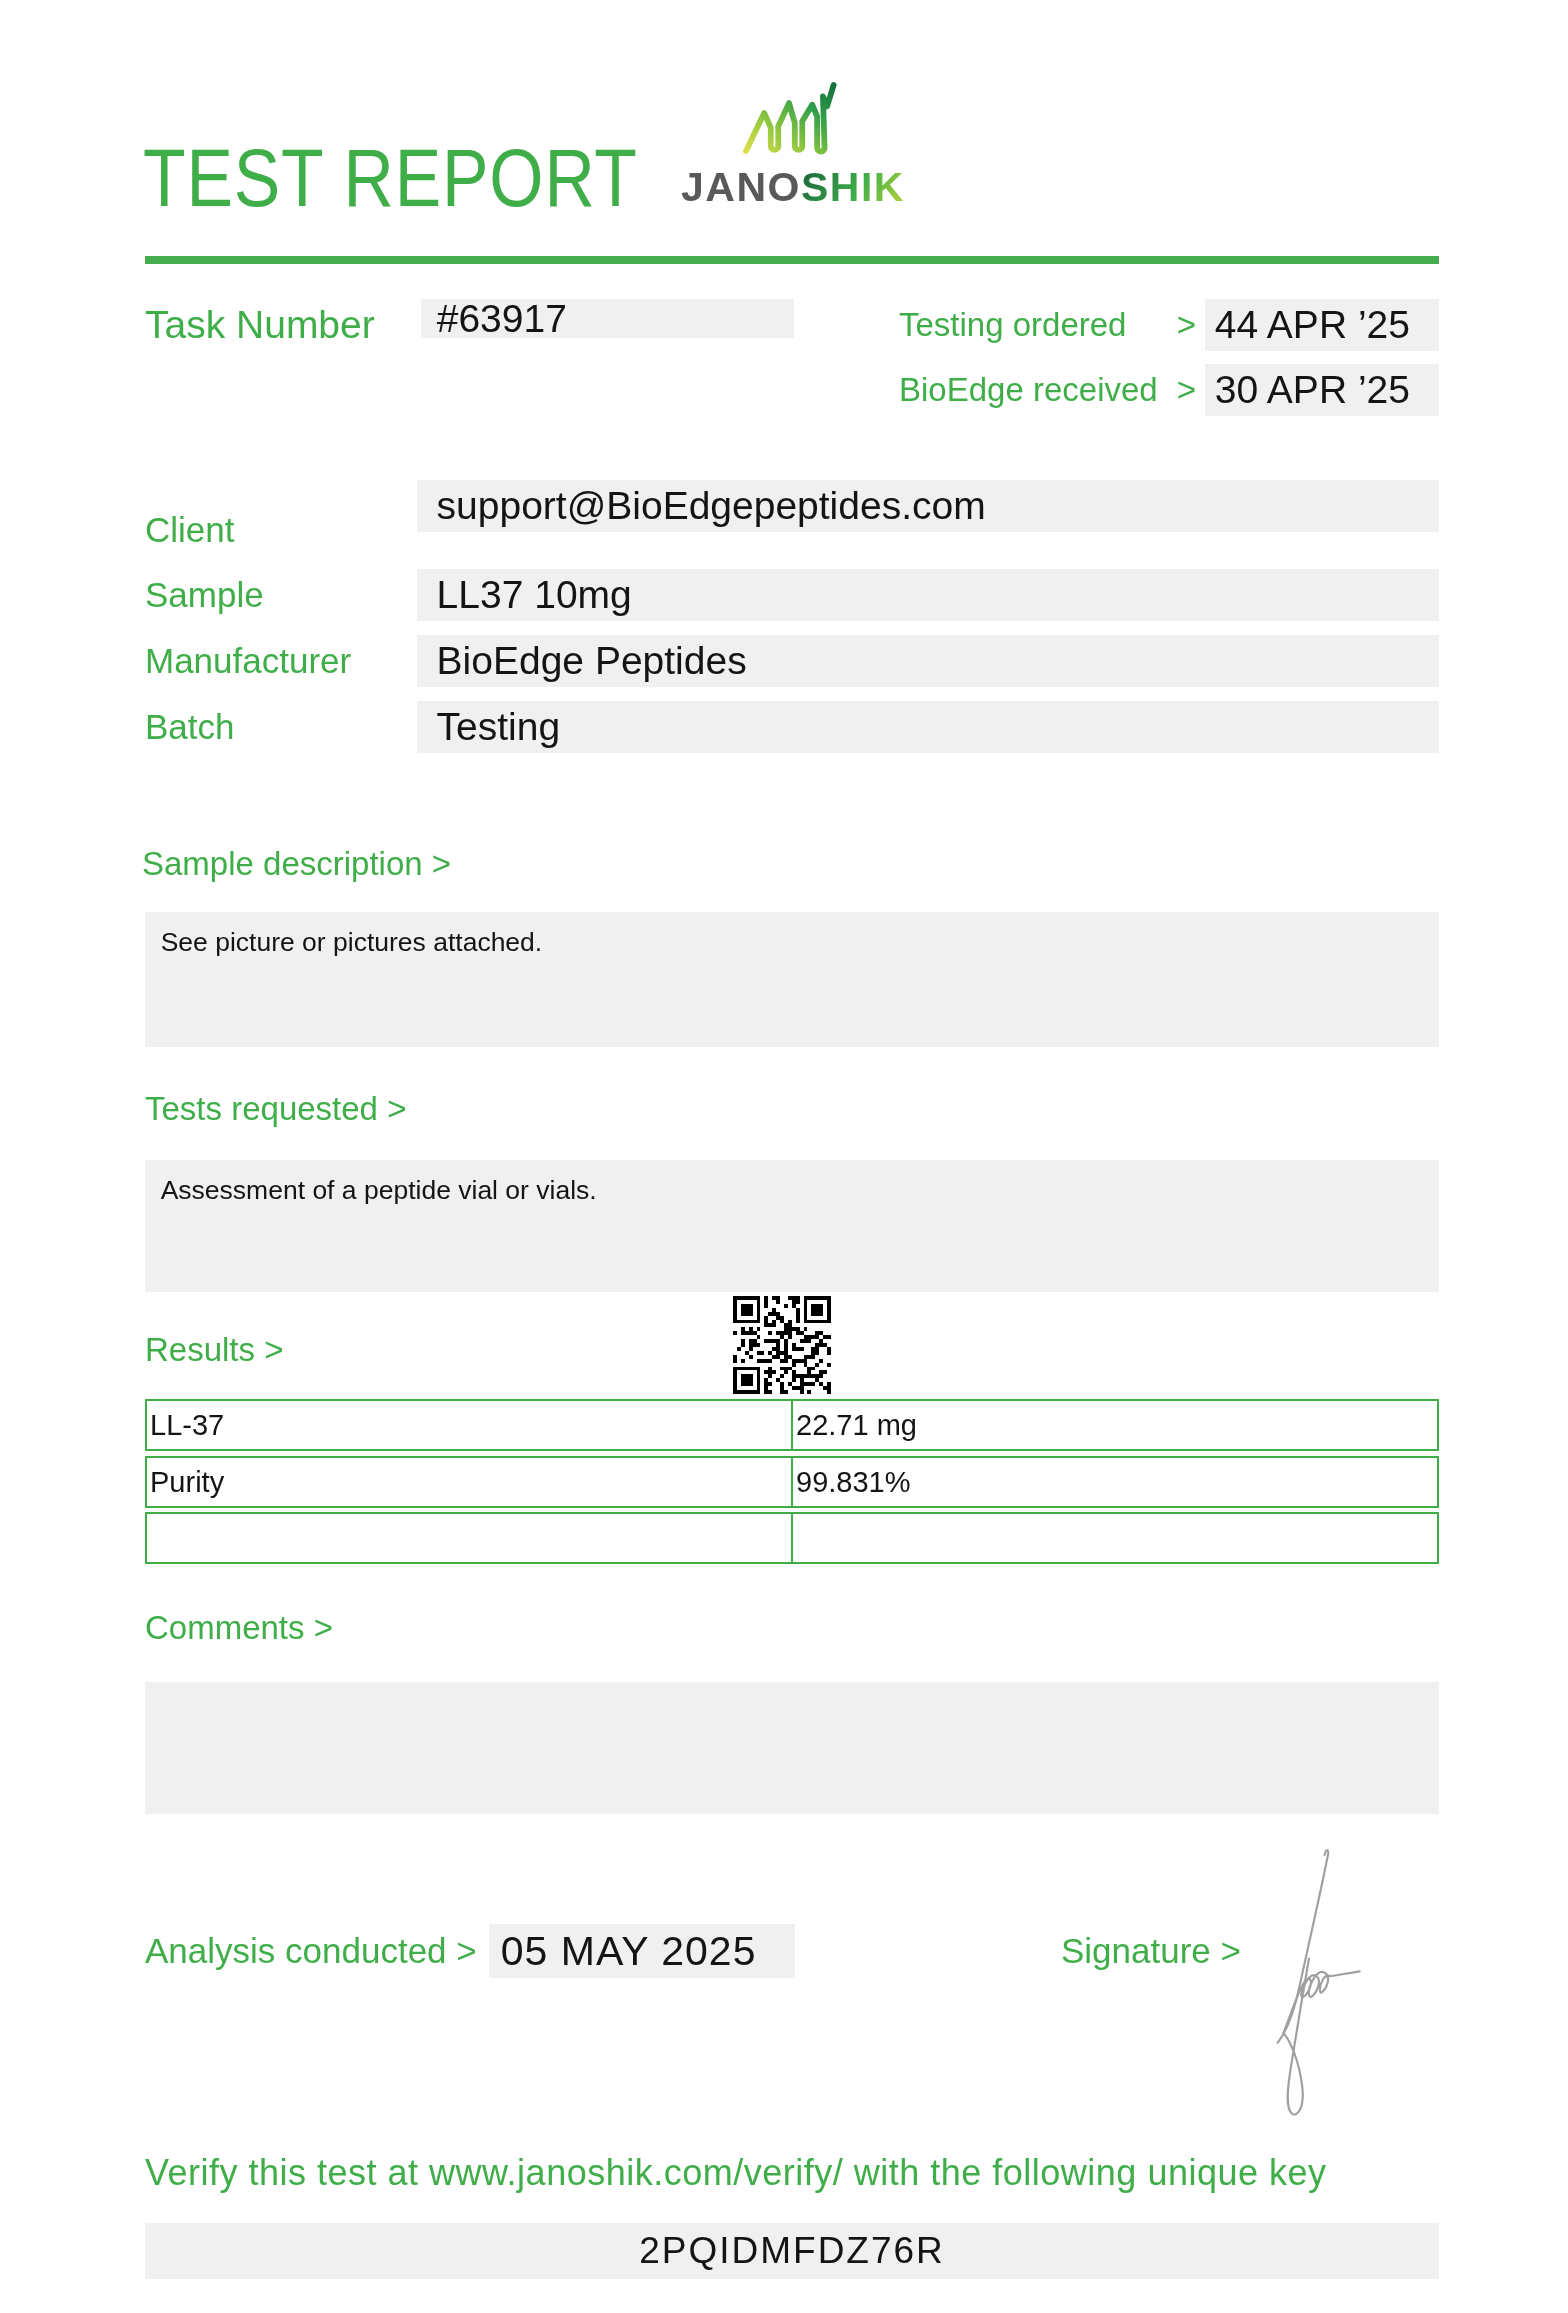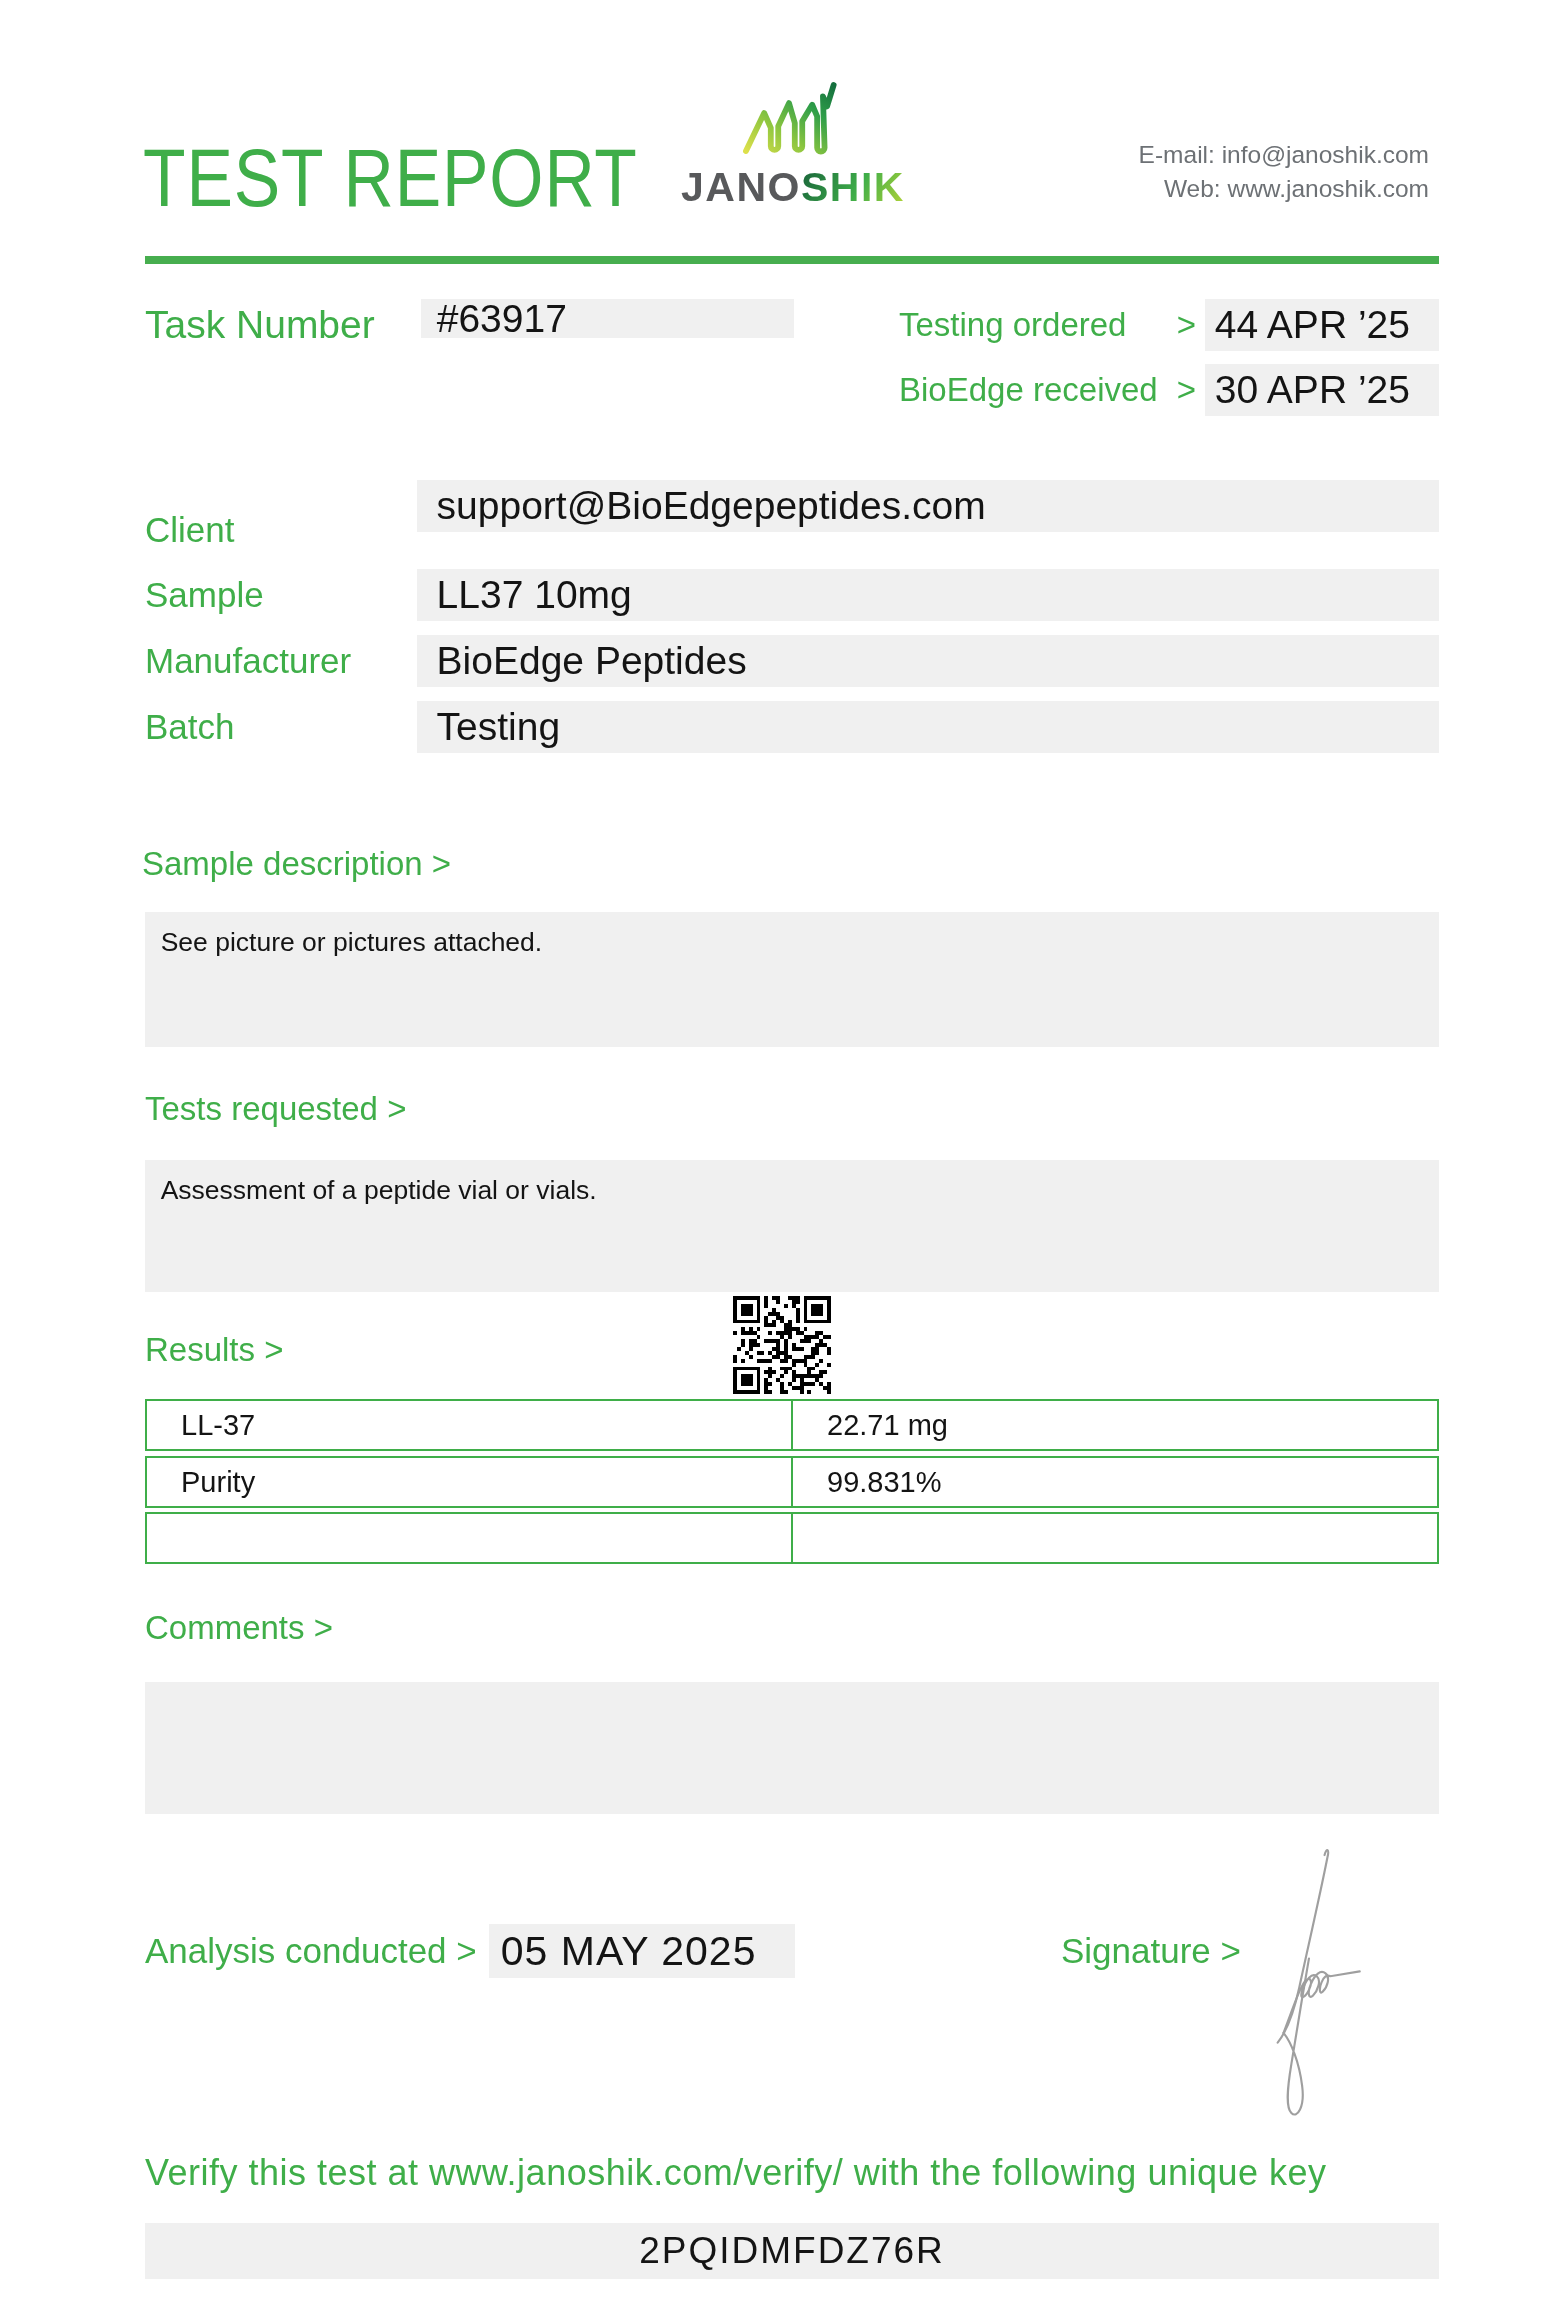--- a/index.html
+++ b/index.html
@@ -29,21 +29,21 @@
   
   .task-label{left:145px;top:299px;height:52px;font-size:39px;}
   .task-box{left:421px;top:299px;width:373px;height:39px;font-size:39px;padding-left:15.7px;}
   .date-labelwrap{left:899px;width:297px;height:52px;display:flex;justify-content:space-between;align-items:center;color:var(--green,#3fae49);font-size:33px;}
   .date-box{left:1205px;width:234px;height:52px;font-size:39px;padding-left:9.8px;}
   
   .info-label{left:145px;height:52px;font-size:35px;}
   .info-box{left:417px;width:1022px;height:52px;font-size:39px;padding-left:19.6px;}
   
   .r-row{left:145px;width:1294px;height:52px;display:flex;}
-  .r-cell{border:2.9px solid var(--table-border,#3fae49);display:flex;align-items:center;padding-left:34px;font-size:29px;box-sizing:border-box;background:#fff;}
+  .r-cell{border:2.9px solid var(--table-border,#3fae49);display:flex;align-items:center;padding-left:3px;font-size:29px;box-sizing:border-box;background:#fff;}
   .r-left{width:648px;}
   .r-right{flex:1;border-left:none;}
   
   .analysis-label{left:145px;top:1924px;height:54px;font-size:35px;}
   .analysis-box{left:489px;top:1924px;width:306px;height:54px;font-size:41px;letter-spacing:1px;padding-left:11.8px;}
   .signature-label{left:1061px;top:1924px;height:54px;font-size:35px;}
   .verify-text{left:145px;top:2152px;color:var(--green,#3fae49);font-size:36px;letter-spacing:0.5px;white-space:nowrap;}
   .key-box{left:145px;top:2223px;width:1294px;height:56px;justify-content:center;font-size:37px;letter-spacing:2px;}
 </style>
 </head>
@@ -61,24 +61,20 @@
         <stop offset="0.7" stop-color="#2f9e49"></stop>
         <stop offset="1" stop-color="#156f3e"></stop>
       </linearGradient>
     </defs>
     <path d="M6,86 L28,40 L36,58 L36,80 a4.5,4.5 0 0 0 9,0 L45,56 L58,28 L65,52 L65,80 a4.5,4.5 0 0 0 9,0 L74,50 L86,30 L92,44 L92,82 a4.5,4.5 0 0 0 9,0 L99,20 L104,32 L112,6" fill="none" stroke="url(#lgicon)" stroke-width="7" stroke-linecap="round" stroke-linejoin="round"></path>
   </svg>
   <div class="abs logo-text">
     <span class="logo-jano">JANO</span><span class="logo-shik">SHIK</span>
   </div>
 
-  <div class="abs contact">
-    <div>E-mail: info@janoshik.com</div>
-    <div>Web: www.janoshik.com</div>
-  </div>
 
   <div class="abs header-rule"></div>
 
   <div class="abs glabel task-label">Task Number</div>
   <div class="abs vbox task-box">#63917</div>
 
   <div class="abs date-labelwrap" style="top:299px;">
     <span>Testing ordered</span>
     <span>&gt;</span>
   </div>

